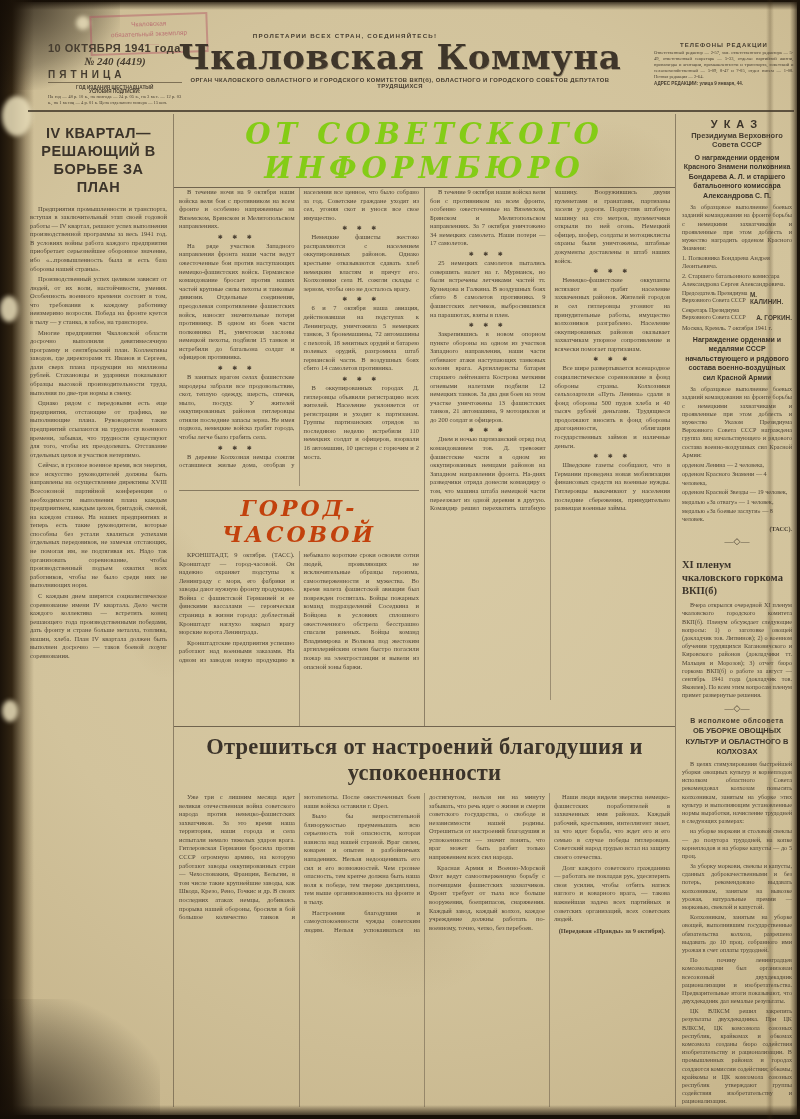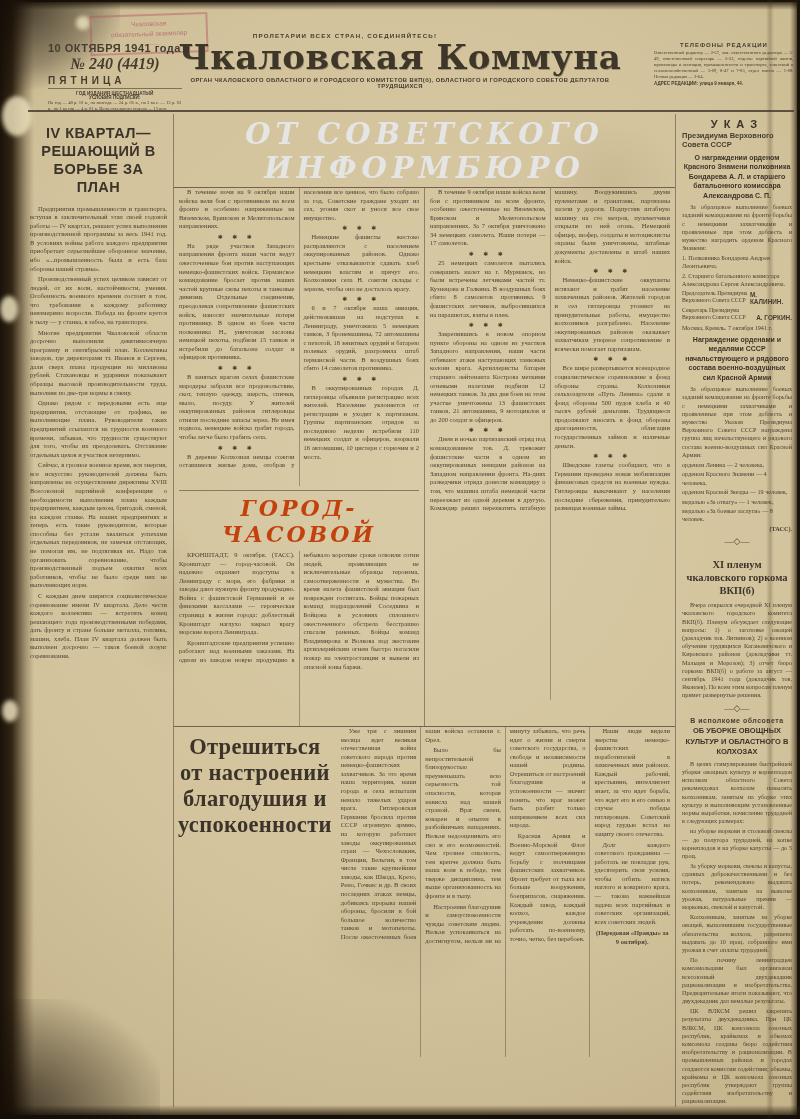--- a/index.html
+++ b/index.html
@@ -30,21 +30,21 @@
   
   .stamp{position:absolute;left:90px;top:14px;width:118px;height:40px;
     border:2px solid rgba(178,84,100,.45);transform:rotate(-2deg);
     color:rgba(178,84,100,.7);text-align:center;font-family:"Liberation Sans",sans-serif;
     font-size:6.5px;line-height:1.5;padding-top:3px;box-sizing:border-box;}
 
   
   .masthead{position:absolute;left:28px;top:26px;width:766px;height:84px;}
   .mh-left{position:absolute;left:20px;top:16px;width:134px;}
   .mh-date{font-family:"Liberation Sans",sans-serif;font-weight:bold;font-size:11px;letter-spacing:.5px;}
-  .mh-issue{font-style:italic;font-weight:bold;font-size:16px;text-align:center;margin-top:1px;}
+  .mh-issue{font-style:italic;font-weight:bold;font-size:11px;text-align:center;margin-top:1px;}
   .mh-weekday{font-family:"Liberation Sans",sans-serif;font-weight:bold;font-size:10px;letter-spacing:4px;margin-top:2px;}
   .mh-small{margin-top:2px;border-top:1px solid rgba(70,58,40,.6);padding-top:1px;}
   .shrink{transform:scale(.76);transform-origin:0 0;width:131%;}
   .mh-ed{font-family:"Liberation Sans",sans-serif;font-weight:bold;font-size:6.2px;text-align:center;}
   .mh-subsh{font-family:"Liberation Sans",sans-serif;font-weight:bold;font-size:6px;text-align:center;}
   .mh-subs{font-size:6px;text-align:justify;line-height:1.3;}
   .mh-center{position:absolute;left:140px;right:162px;top:6px;text-align:center;}
   .mh-slogan{font-family:"Liberation Sans",sans-serif;font-weight:bold;font-size:6.2px;letter-spacing:1.2px;transform:translateX(-55px);}
   .mh-title{font-family:"DejaVu Serif",serif;font-weight:bold;font-size:34px;line-height:.95;letter-spacing:.5px;
     color:#3f362a;margin-top:2px;text-shadow:.6px .6px 0 rgba(63,54,42,.35);}
@@ -71,54 +71,54 @@
   p.attr{font-weight:bold;text-align:center;text-indent:0;margin-top:3px;}
 
   
   .ed-title{font-family:"Liberation Sans",sans-serif;font-weight:bold;font-size:14.5px;
     line-height:1.25;text-align:center;letter-spacing:.5px;color:#3c342a;margin:6px 0 8px;}
   .left-body{height:900px;overflow:hidden;}
 
   
   .banner{border-bottom:1px solid rgba(70,58,44,.7);text-align:center;padding:3px 0 2px;}
   .banner-title{font-family:"DejaVu Serif",serif;font-style:italic;font-weight:bold;
-    font-size:29px;letter-spacing:5px;color:#e5e5e5;}
+    font-size:29px;letter-spacing:5px;color:#84cc16;}
   .halves{display:flex;height:538px;}
   .half{flex:1;padding:0 5px;box-sizing:border-box;overflow:hidden;}
   .half.right{border-left:1px solid rgba(70,58,44,.5);}
   .sec-head{text-align:center;font-family:"Liberation Sans",sans-serif;font-weight:bold;
     font-style:italic;font-size:8.5px;letter-spacing:1px;padding:3px 0 2px;color:#3c342a;}
   .twocol{columns:2;column-gap:9px;column-rule:1px solid rgba(70,58,44,.4);overflow:hidden;}
   .morning-body{height:298px;}
   .gorod{border-top:1px solid rgba(70,58,44,.55);margin-top:4px;}
   .gorod-title{font-family:"DejaVu Serif",serif;font-style:italic;font-weight:bold;
     font-size:22px;letter-spacing:3px;text-align:center;padding:4px 0 4px;color:#c2410c;}
   .gorod-body{height:178px;}
   .evening-body{height:512px;}
-  .bottom-sec{border-top:1px solid rgba(70,58,44,.7);flex:1;display:flex;overflow:hidden;}
+  .bottom-sec{border-top:1px solid rgba(70,58,44,.7);flex:1;display:flex;flex-direction:column;overflow:hidden;}
   .bottom-title{font-weight:bold;font-size:22.5px;text-align:center;padding:7px 4px 7px;
     letter-spacing:.3px;color:#3c342a;}
   .bottom-body{columns:4;column-gap:9px;column-rule:1px solid rgba(70,58,44,.4);
     padding:0 5px;height:330px;overflow:hidden;}
 
   
   .rr-kicker{text-align:center;font-family:"Liberation Sans",sans-serif;font-weight:bold;
     font-size:11px;letter-spacing:6px;color:#3c342a;}
-  .rr-sub{font-family:"Liberation Sans",sans-serif;font-weight:bold;font-size:7.5px;margin-top:1px;}
+  .rr-sub{text-align:center;font-family:"Liberation Sans",sans-serif;font-weight:bold;font-size:7.5px;margin-top:1px;}
   .rr-title{text-align:center;font-family:"Liberation Sans",sans-serif;font-weight:bold;
     font-size:7px;line-height:1.35;margin:4px 0 3px;color:#3c342a;}
   .rr .body-text p{font-size:6.2px;}
   .plain-lines p{margin:0 0 1.5px;font-size:6.2px;line-height:1.3;text-align:left;text-indent:0;color:#4c4234;}
   .sig{display:flex;justify-content:space-between;align-items:flex-end;margin-top:2px;}
   .sig-role{font-size:5.8px;line-height:1.25;width:62%;}
   .sig-name{font-family:"Liberation Sans",sans-serif;font-weight:bold;font-size:6.4px;}
   .dateline{font-size:6.2px;margin-top:3px;}
   .orn{text-align:center;font-size:9px;margin:4px 0;color:#4c4234;}
   .tass{text-align:right;font-size:6.2px;font-weight:bold;margin-top:1px;}
-  .plenum-title{text-align:center;font-weight:bold;font-size:10.5px;line-height:1.25;margin:12px 0 4px;color:#3c342a;}
+  .plenum-title{font-weight:bold;font-size:10.5px;line-height:1.25;margin:12px 0 4px;color:#3c342a;}
   .obl-kicker{text-align:center;font-weight:bold;font-size:7px;font-family:"Liberation Sans",sans-serif;
     letter-spacing:.5px;margin-bottom:2px;}
   .obl-title{text-align:center;font-family:"Liberation Sans",sans-serif;font-weight:bold;
     font-size:7.5px;line-height:1.35;margin-bottom:3px;color:#3c342a;}
   .rats-title{text-align:center;font-family:"Liberation Sans",sans-serif;font-weight:bold;
     font-size:9.5px;line-height:1.3;letter-spacing:.3px;margin:3px 0 4px;color:#3c342a;}
 </style>
 </head>
 <body>
 

